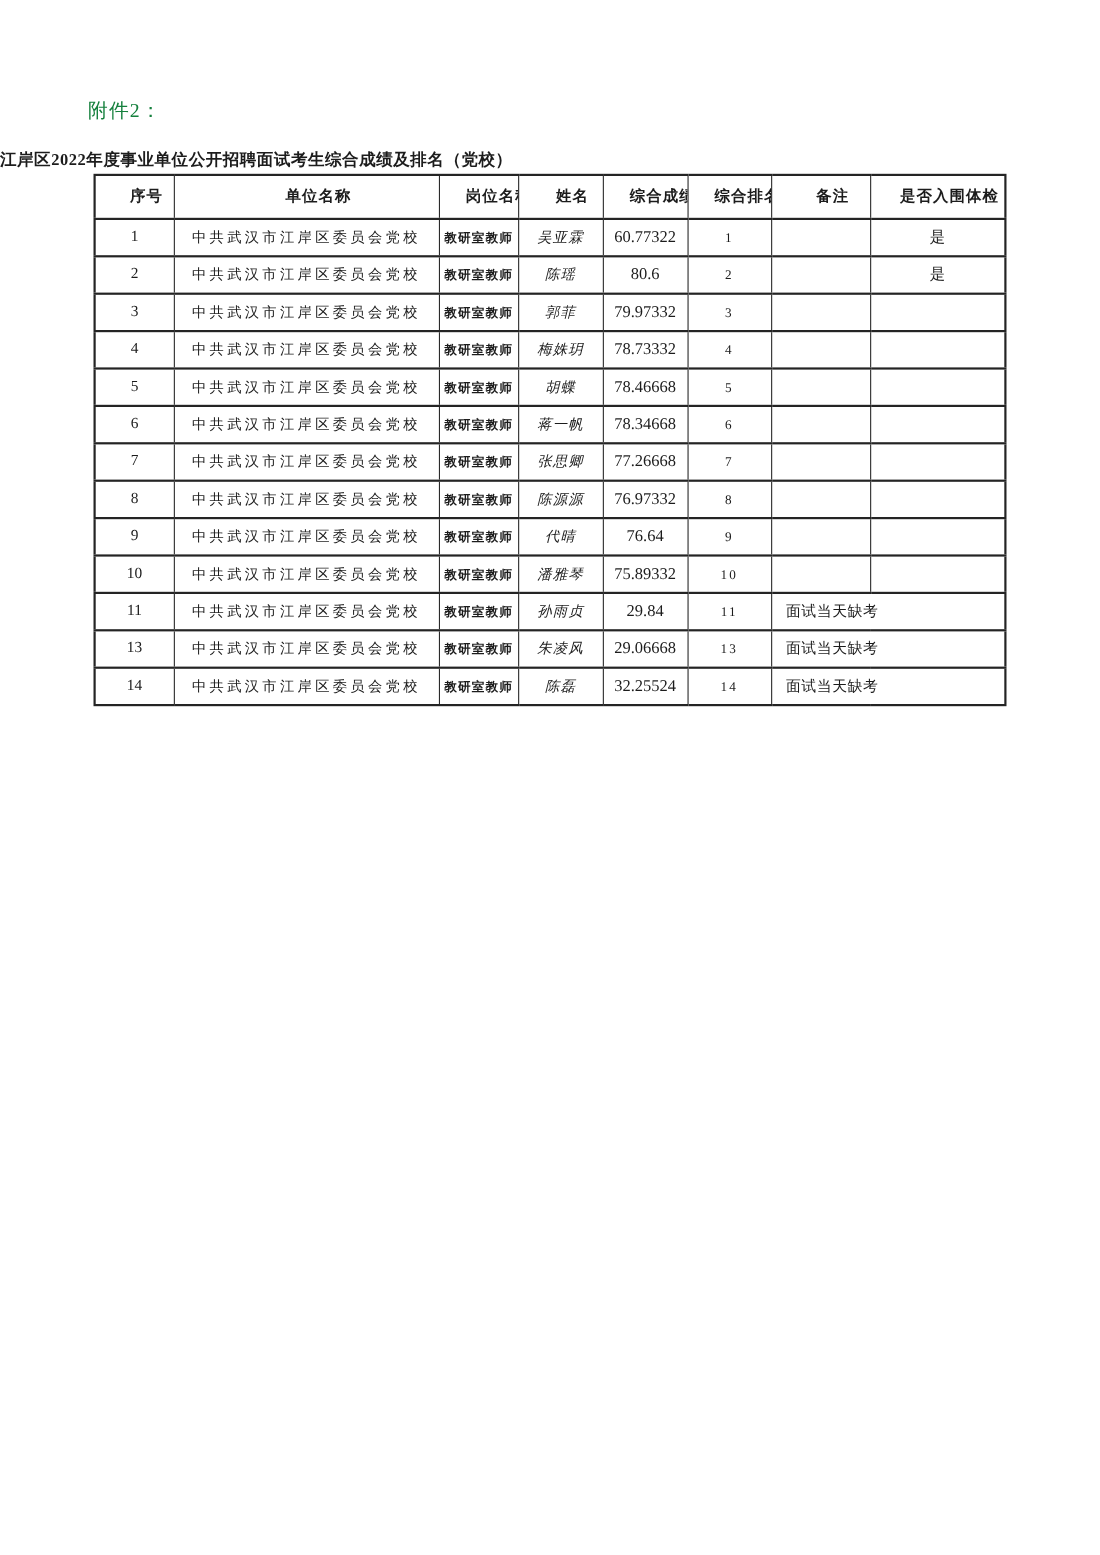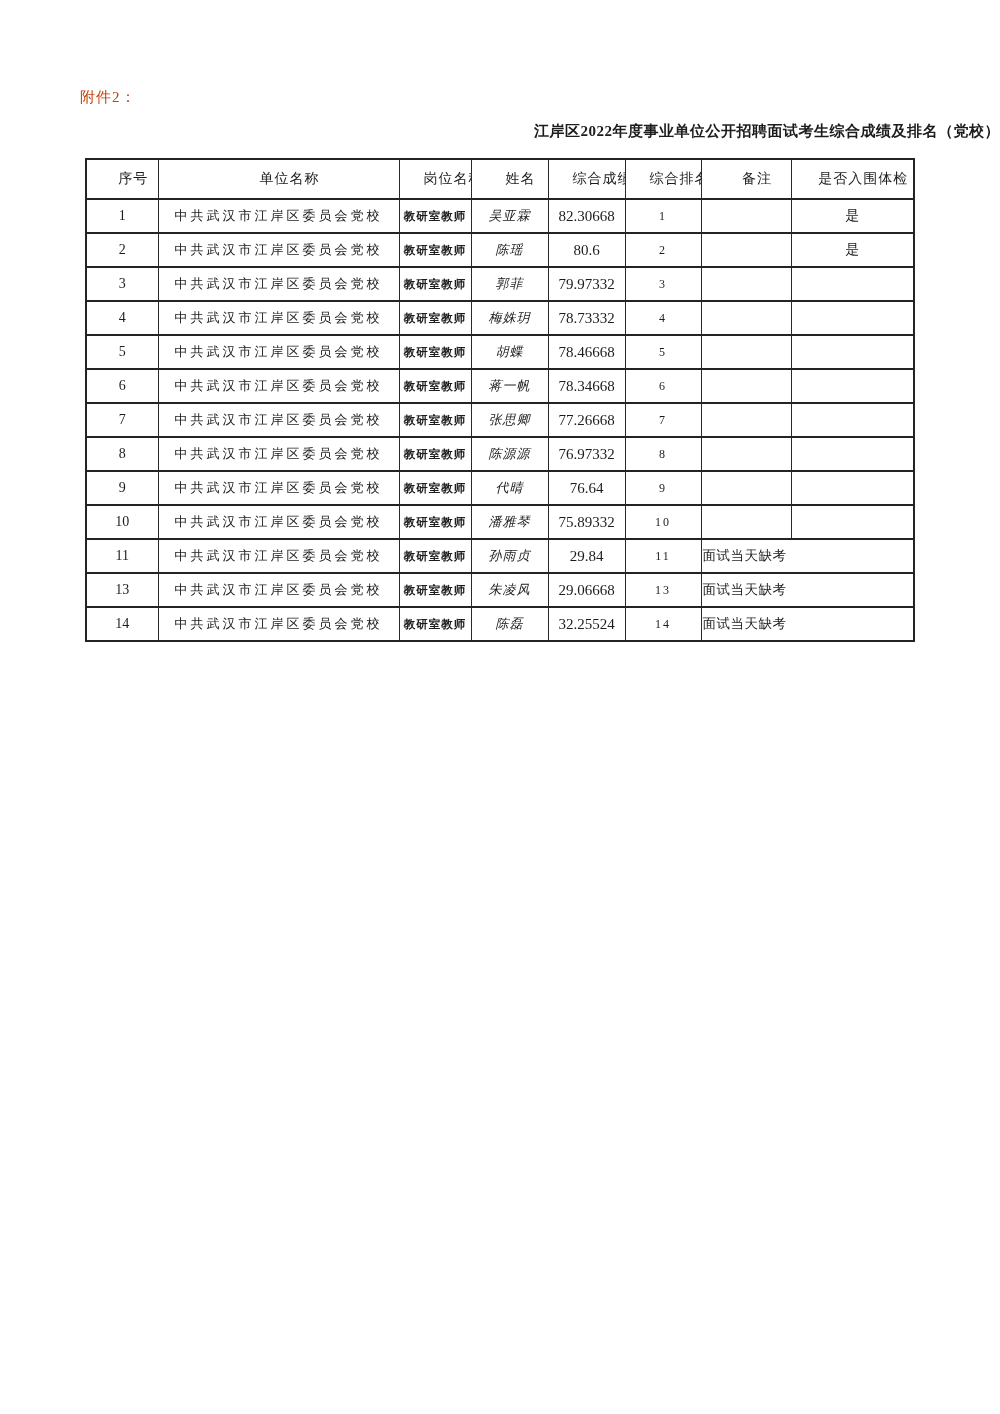--- a/index.html
+++ b/index.html
@@ -13,30 +13,30 @@
     height: 1414px;
     background: #ffffff;
     font-family: "Liberation Serif", "DejaVu Serif", serif;
     color: #1c1c1c;
     overflow: hidden;
   }
   .attachment-label {
     position: absolute;
     left: 80px;
     top: 88px;
-    font-size: 15px;
+    font-size: 18px;
     letter-spacing: 1px;
-    color: #c2410c;
+    color: #15803d;
   }
   .doc-title {
     position: absolute;
     left: 0;
-    top: 122px;
+    top: 136px;
     width: 1000px;
-    text-align: right;
+    text-align: left;
     font-size: 15px;
     font-weight: bold;
     letter-spacing: 0.5px;
     color: #1c1c1c;
   }
   table.results {
     position: absolute;
     left: 85px;
     top: 158px;
     width: 828px;
@@ -53,35 +53,35 @@
     text-align: center;
     vertical-align: middle;
     padding: 0 2px;
     overflow: hidden;
     white-space: nowrap;
     color: #1c1c1c;
   }
   table.results th {
     height: 38px;
     font-size: 14px;
-    font-weight: normal;
+    font-weight: bold;
     letter-spacing: 1px;
     padding-left: 24px;
   }
   table.results td {
     height: 32px;
   }
   .td-no       { font-size: 14px; }
   .td-unit     { font-size: 13px; letter-spacing: 3px; }
   .td-position { font-size: 11.5px; letter-spacing: 1px; font-weight: bold; }
   .td-name     { font-size: 13px; letter-spacing: 1px; font-style: italic; }
   .td-score    { font-size: 15px; }
   .td-rank     { font-size: 12px; letter-spacing: 2px; }
   .td-remark   { font-size: 13.5px; letter-spacing: 0.5px; }
-  .td-remark.merged { text-align: left; padding-left: 1px; }
+  .td-remark.merged { text-align: left; padding-left: 13px; }
   .td-shortlist { font-size: 14px; }
 </style>
 </head>
 <body>
 
 <div class="page">
 
   <div class="attachment-label">附件2：</div>
 
   <div class="doc-title">江岸区2022年度事业单位公开招聘面试考生综合成绩及排名（党校）</div>
@@ -108,21 +108,21 @@
         <th>备注</th>
         <th>是否入围体检</th>
       </tr>
     </thead>
     <tbody>
         <tr>
           <td class="td-no">1</td>
           <td class="td-unit">中共武汉市江岸区委员会党校</td>
           <td class="td-position">教研室教师</td>
           <td class="td-name">吴亚霖</td>
-          <td class="td-score">82.30668</td>
+          <td class="td-score">60.77322</td>
           <td class="td-rank">1</td>
           <td class="td-remark"></td>
           <td class="td-shortlist">是</td>
         </tr>
         <tr>
           <td class="td-no">2</td>
           <td class="td-unit">中共武汉市江岸区委员会党校</td>
           <td class="td-position">教研室教师</td>
           <td class="td-name">陈瑶</td>
           <td class="td-score">80.6</td>

